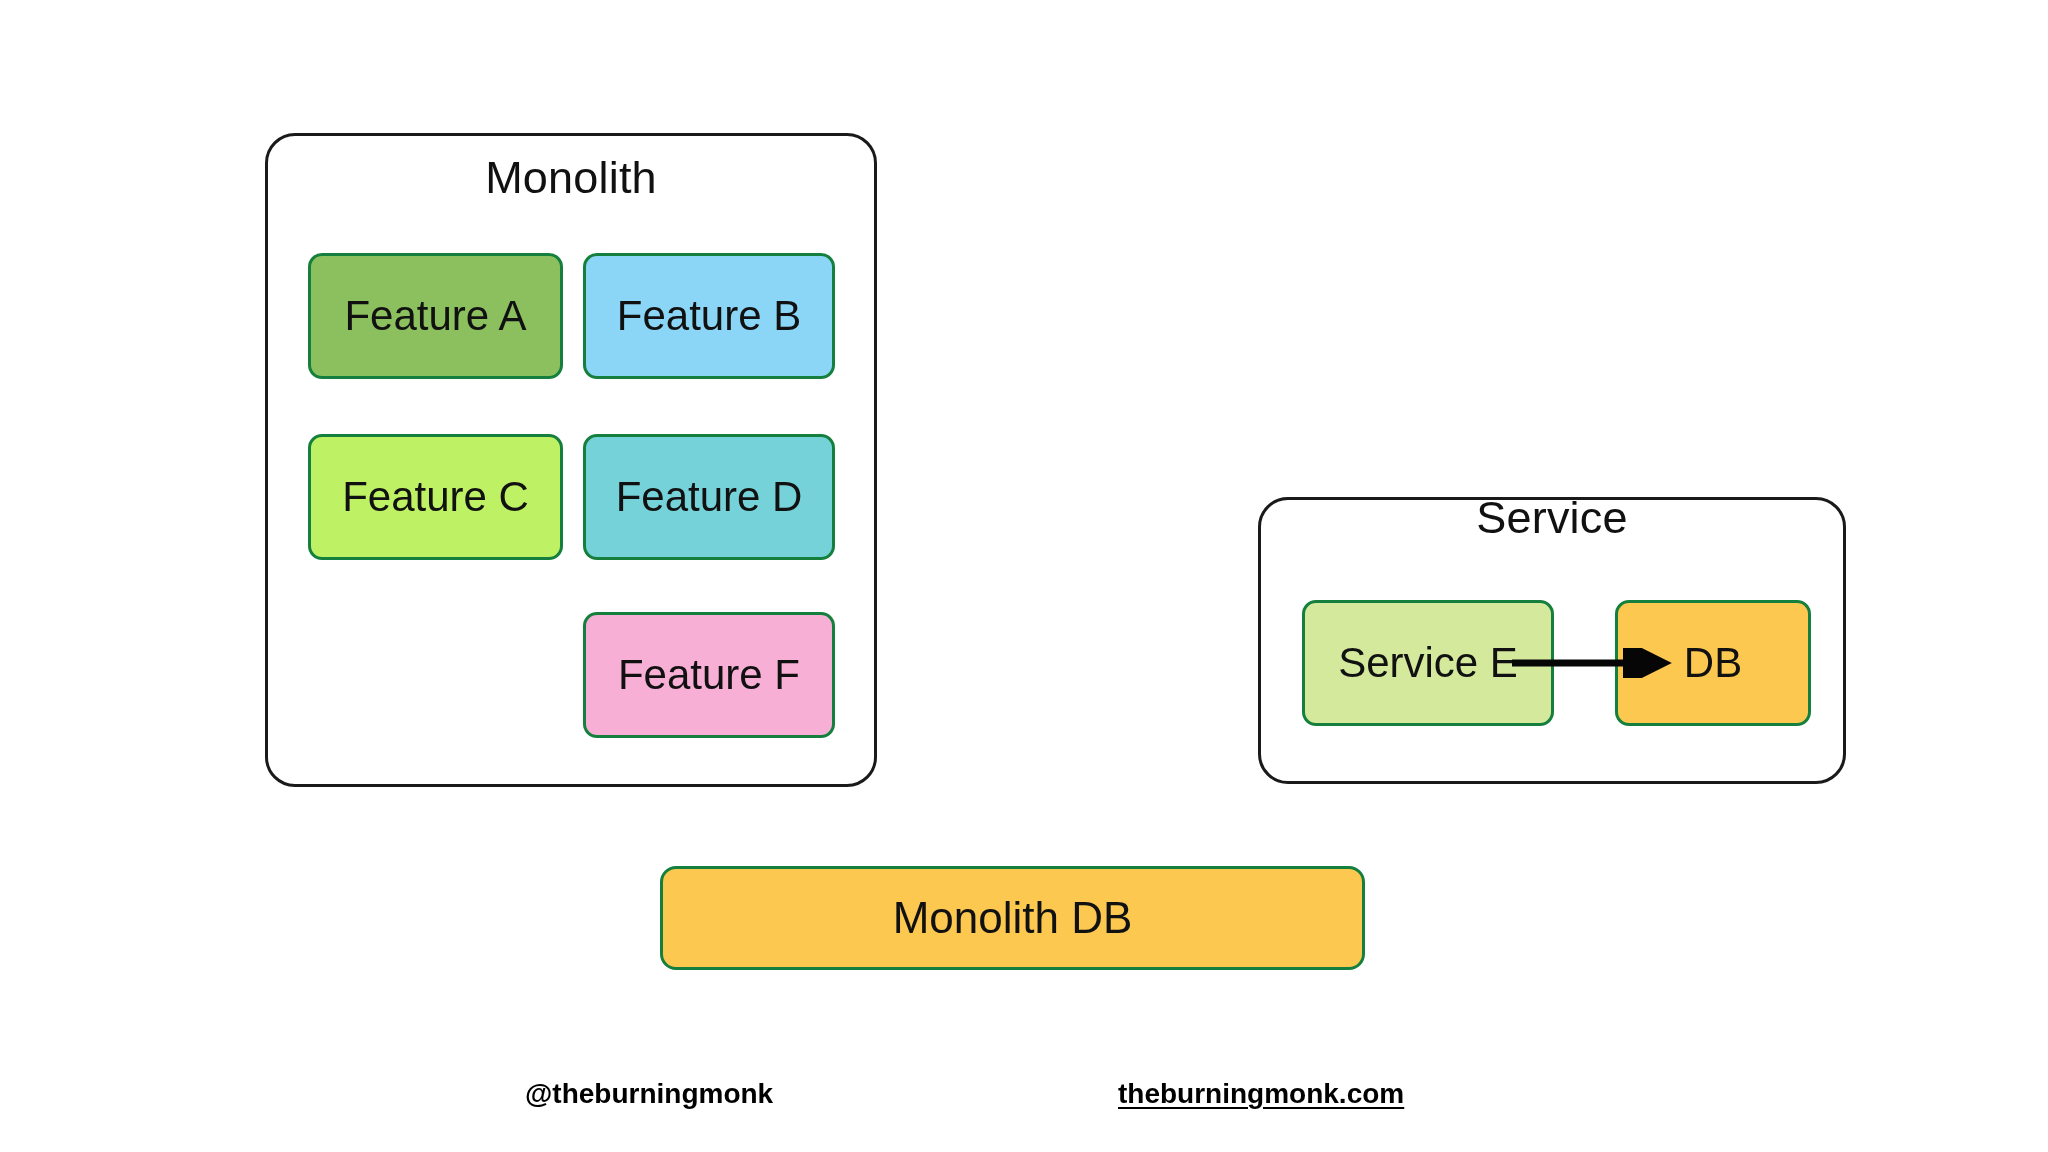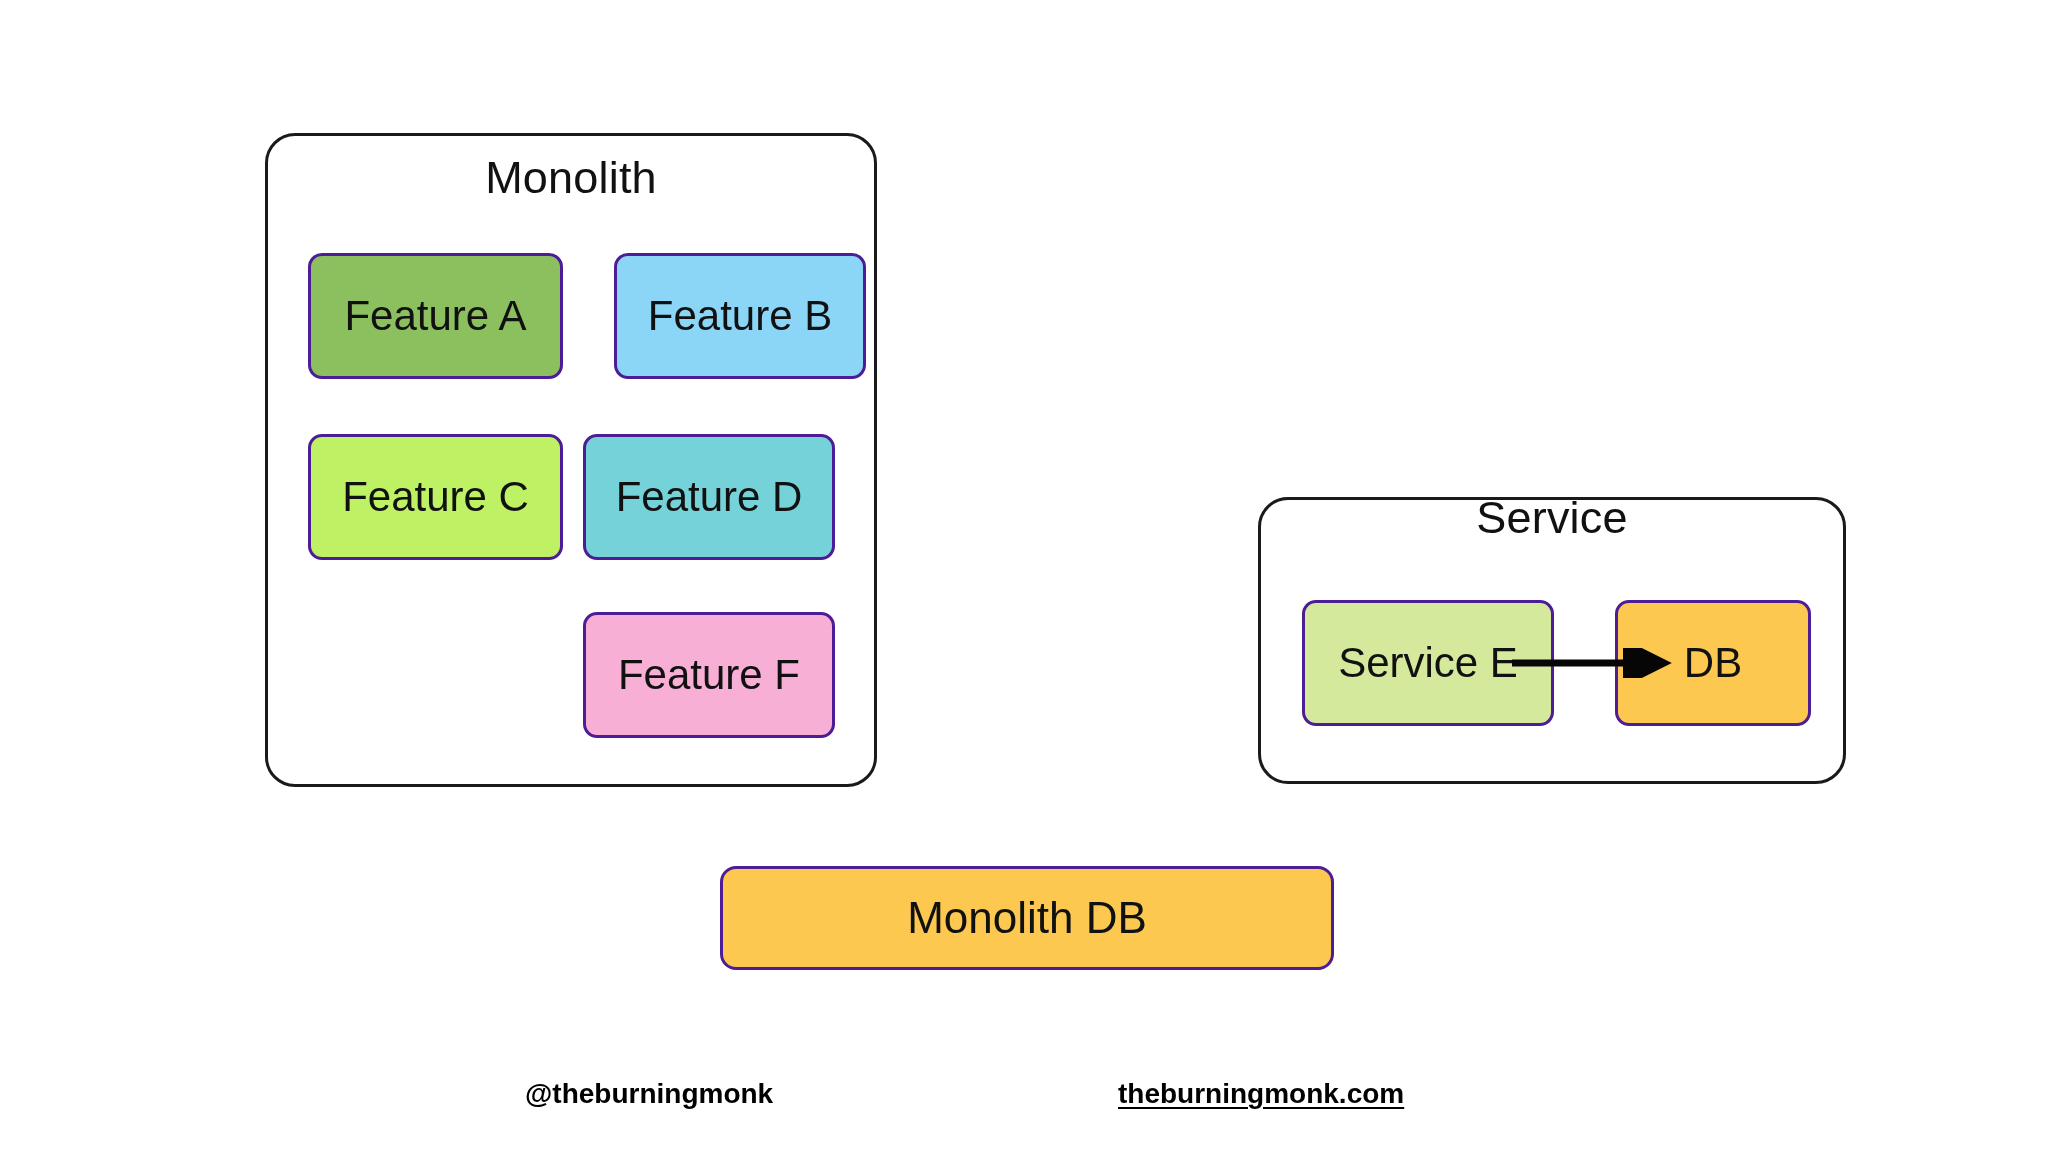--- a/index.html
+++ b/index.html
@@ -36,41 +36,41 @@
     font-size: 45px;
     font-weight: 400;
     color: #111111;
     letter-spacing: 0.2px;
     white-space: nowrap;
   }
 
   
   .node-box {
     position: absolute;
-    border: 3px solid #4c1d95;
+    border: 3px solid #15803d;
     border-radius: 14px;
     box-sizing: border-box;
     display: flex;
     align-items: center;
     justify-content: center;
   }
   .node-label {
     font-size: 42px;
     font-weight: 400;
     color: #111111;
     white-space: nowrap;
     line-height: 1;
   }
 
   
   #monolith-box   { left: 265px;  top: 133px;  width: 612px;  height: 654px; }
   #monolith-title { top: 152px; }
 
   #feature-a { left: 308px; top: 253px;  width: 255px; height: 126px; background: #8CC05F; }
-  #feature-b { left: 583px; top: 253px;  width: 252px; height: 126px; background: #8BD6F6; margin-left: 31px; }
+  #feature-b { left: 583px; top: 253px;  width: 252px; height: 126px; background: #8BD6F6; }
   #feature-c { left: 308px; top: 434px;  width: 255px; height: 126px; background: #bef264; }
   #feature-d { left: 583px; top: 434px;  width: 252px; height: 126px; background: #76D2D9; }
   #feature-f { left: 583px; top: 612px;  width: 252px; height: 126px; background: #F8AFD5; }
 
   
   #service-box   { left: 1258px; top: 497px; width: 588px; height: 287px; }
   #service-title { top: 492px; }
 
   #feature-e { left: 1302px; top: 600px; width: 252px; height: 126px; background: #D4E99C; }
   #db-box    { left: 1615px; top: 600px; width: 196px; height: 126px; background: #FCC850; }
@@ -80,23 +80,23 @@
     position: absolute;
     left: 1510px;
     top: 648px;
     width: 180px;
     height: 30px;
     pointer-events: none;
   }
 
   
   #monolith-db {
-    left: 720px;
+    left: 660px;
     top: 866px;
-    width: 614px;
+    width: 705px;
     height: 104px;
     background: #FCC850;
     border-radius: 16px;
   }
   #monolith-db .node-label { font-size: 44px; }
 
   
   .footer-text {
     position: absolute;
     font-size: 28px;

